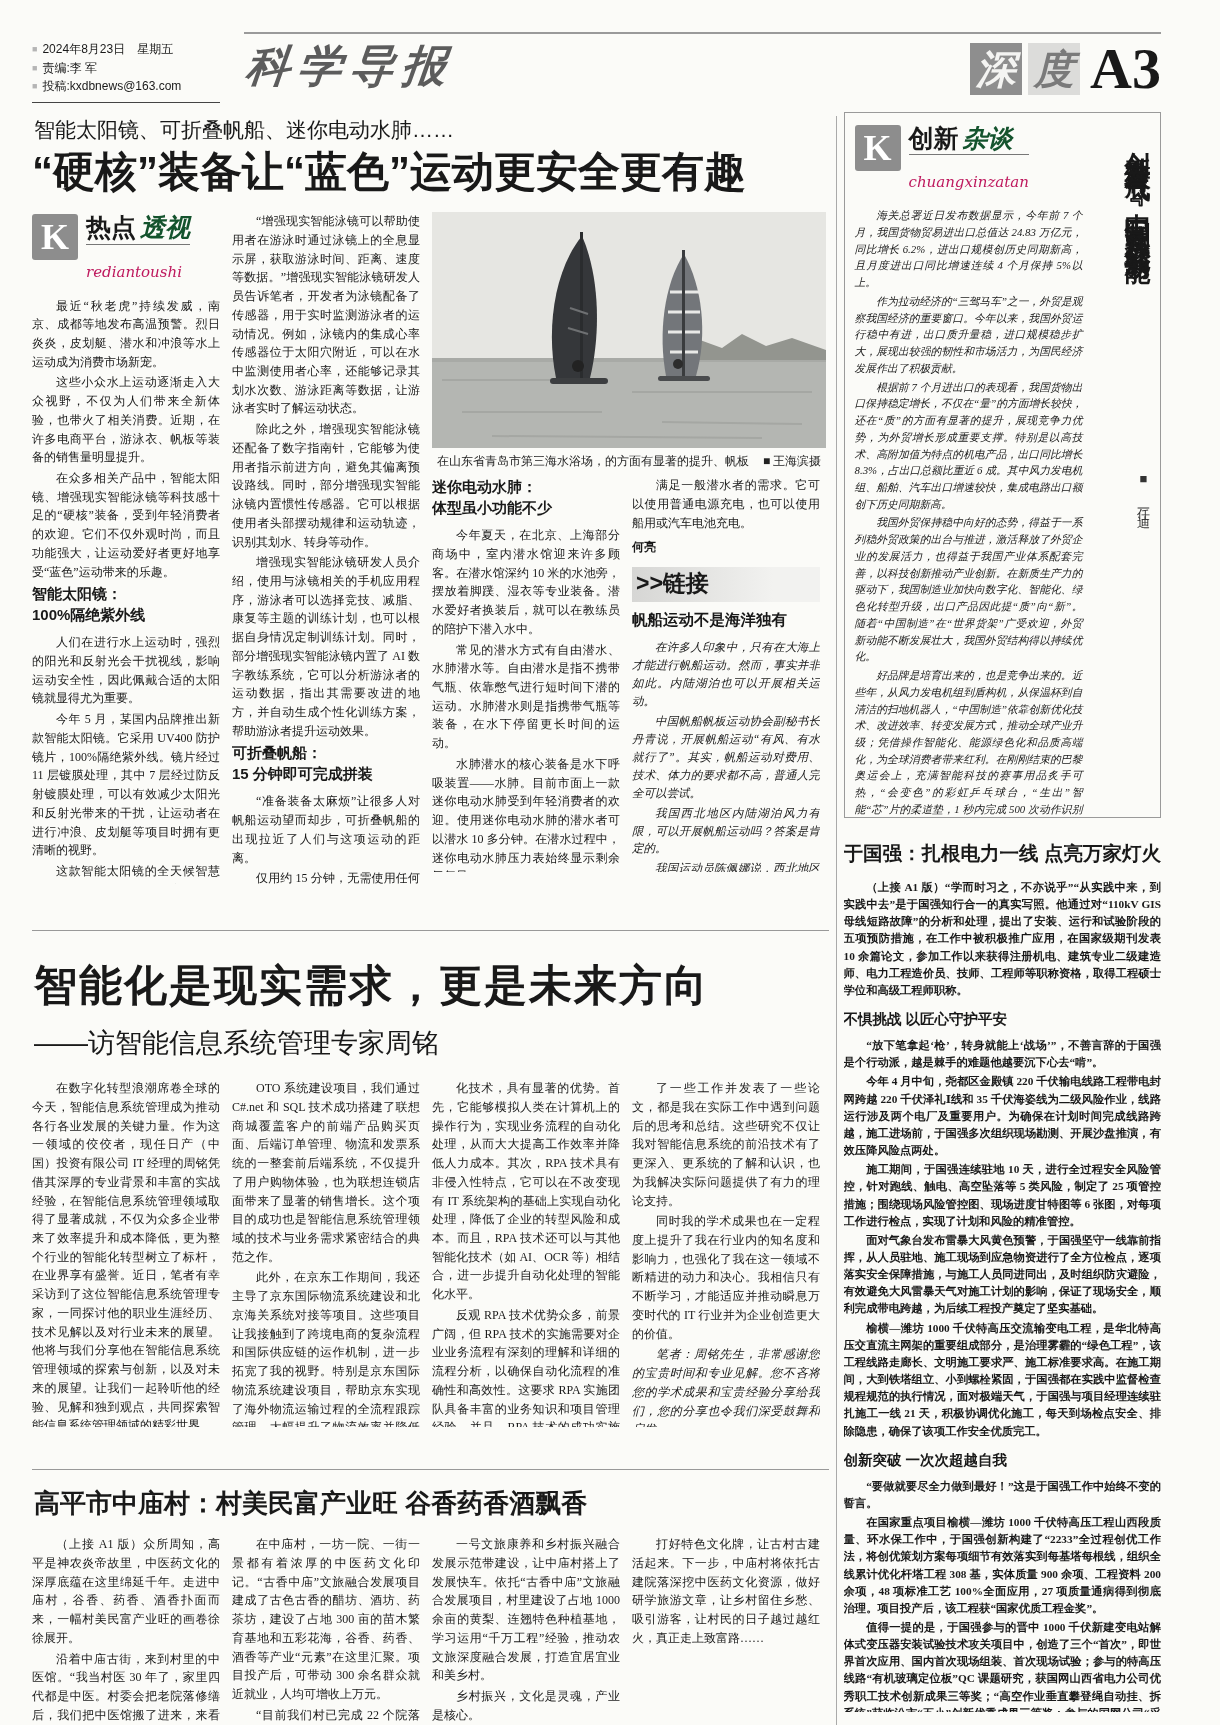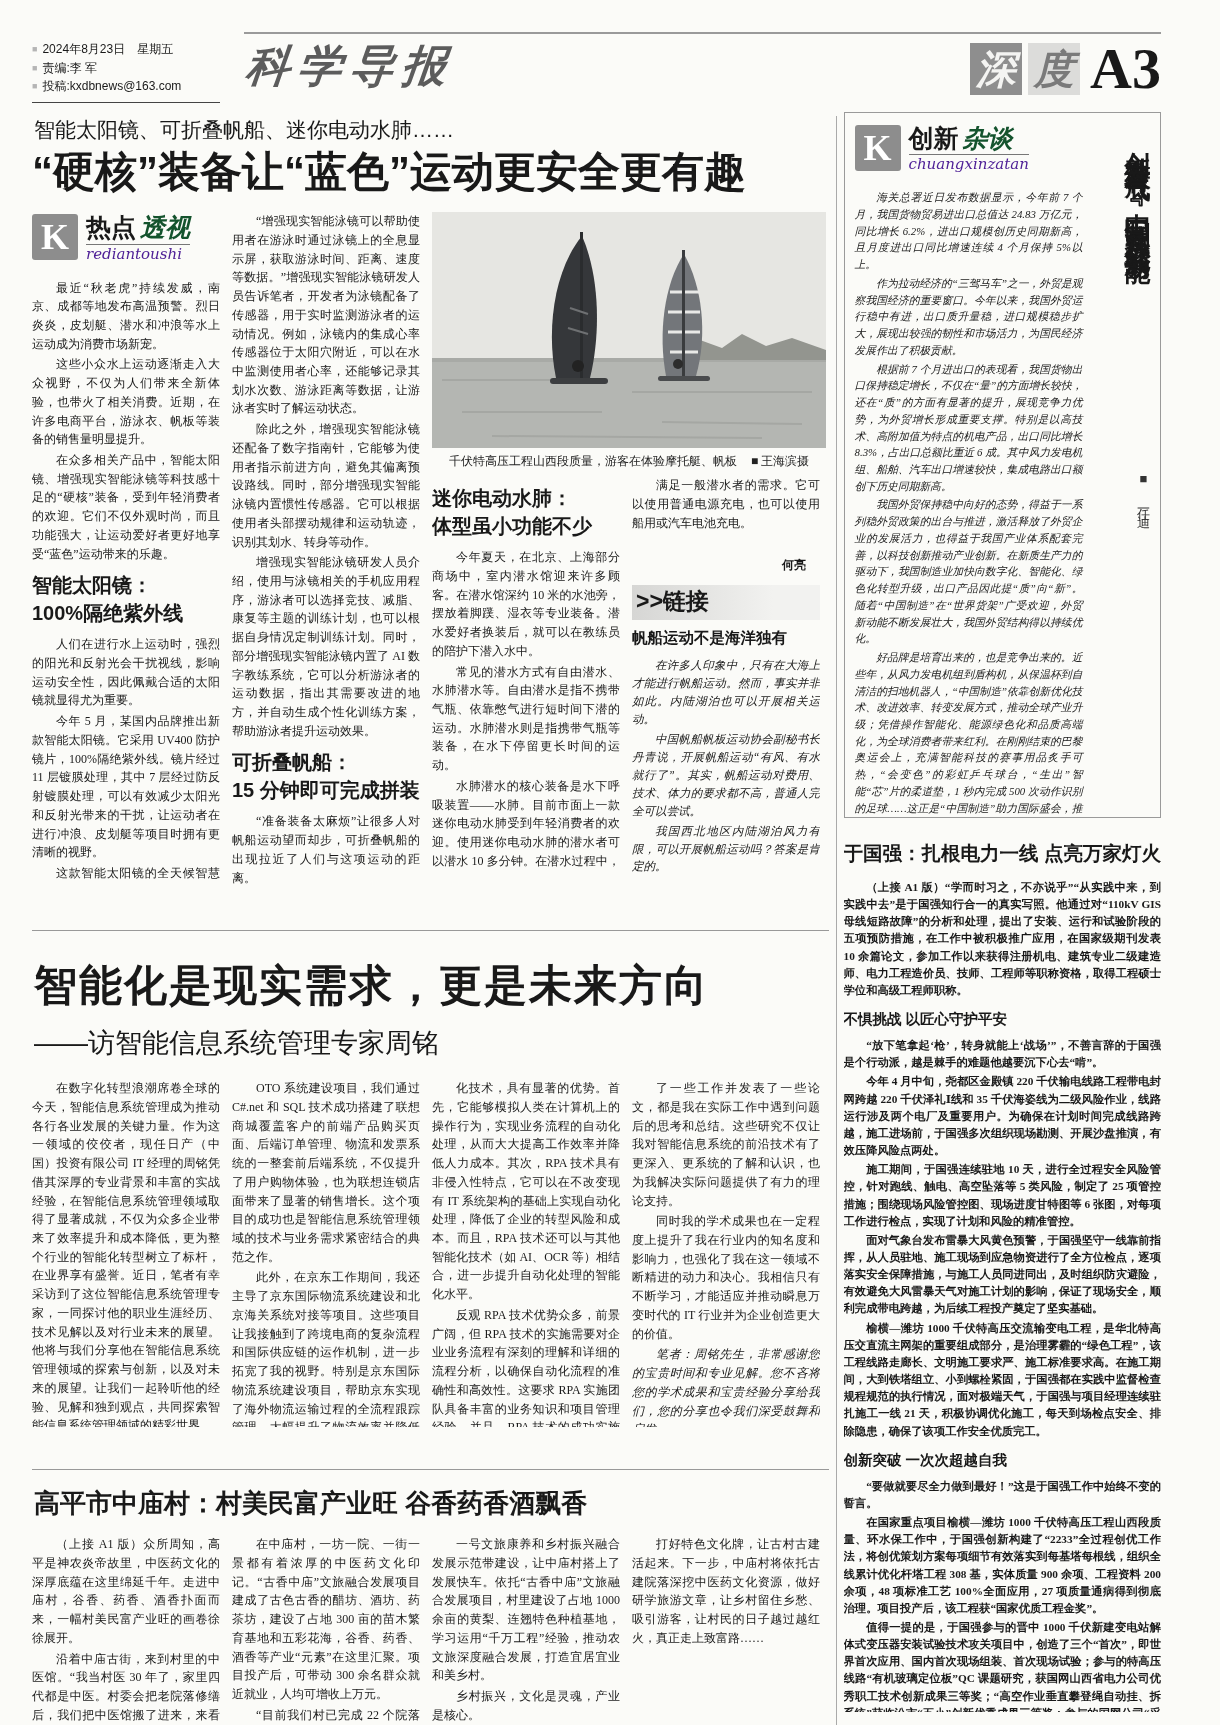--- a/index.html
+++ b/index.html
@@ -32,34 +32,34 @@
   
   .kicker{font-family:"Liberation Sans",sans-serif;font-size:21px;margin:4px 0 4px 2px;}
   .headline{font-family:"Liberation Sans",sans-serif;font-weight:bold;font-size:42px;
             letter-spacing:0;line-height:1.15;margin:2px 0 16px 0;white-space:nowrap;}
   .story-cols{display:flex;gap:12px;height:672px;overflow:hidden;}
   .ncol{width:188px;flex:none;overflow:hidden;}
   .rpair{width:394px;flex:none;}
   .subcols{display:flex;gap:12px;height:396px;overflow:hidden;margin-top:4px;}
   .ncol p,.zatan-text p,.yu-body p,.icols p,.linkbox p{
       font-size:12px;line-height:1.56;margin:0 0 2px 0;text-align:justify;text-indent:2em;}
-  p.subhead{font-family:"Liberation Sans",sans-serif;font-weight:bold;font-size:20px;
-            text-indent:0;white-space:pre-line;margin:8px 0 8px 0;line-height:1.4;}
-  p.author{text-align:right;text-indent:0;font-weight:bold;padding-right:14px;margin-top:24px;}
+  p.subhead{font-family:"Liberation Sans",sans-serif;font-weight:bold;font-size:15px;
+            text-indent:0;white-space:pre-line;margin:0 0 8px 0;line-height:1.4;}
+  p.author{text-indent:0;font-weight:bold;padding-right:14px;margin-top:6px;}
   p.q{font-style:italic;}
 
   
   .badge{display:flex;align-items:flex-start;gap:8px;margin:2px 0 16px 0;}
   .badge-k{width:46px;height:46px;background:#8d8d8d;color:#fff;display:flex;align-items:center;
            justify-content:center;font-size:36px;font-weight:bold;font-family:"Liberation Serif",serif;border-radius:3px;}
   .badge-title{font-size:25px;line-height:1.05;white-space:nowrap;}
   .bt-main{font-family:"Liberation Sans",sans-serif;font-weight:bold;}
   .bt-script{font-style:italic;font-weight:bold;color:#14532d;margin-left:4px;font-family:"DejaVu Serif",serif;}
-  .badge-pinyin{font-style:italic;color:#4c1d95;font-size:15px;border-top:1.5px solid #777;
-                margin-top:2px;padding-top:0;font-family:"DejaVu Serif",serif;}
+  .badge-pinyin{font-style:italic;color:#be185d;font-size:15px;border-top:1.5px solid #777;
+                margin-top:2px;padding-top:18px;font-family:"DejaVu Serif",serif;}
 
   
   .photo{width:394px;height:236px;overflow:hidden;background:#dcdcd9;}
   .caption{font-size:12px;text-align:center;margin:5px 0 6px 0;color:#222;}
   .caption .credit{margin-left:14px;}
 
   
   .linkbox{margin-top:10px;}
   .link-tag{font-family:"Liberation Sans",sans-serif;font-weight:bold;font-size:23px;
             background:linear-gradient(to right,#d6d6d4,#f2f2f0 75%);padding:1px 6px 3px 4px;margin-bottom:8px;}
@@ -189,21 +189,21 @@
                 <g>
                   <path d="M252,42 C232,72 226,122 234,164 L264,164 C276,122 270,74 252,42 Z" fill="#73767a"></path>
                   <path d="M238,80 h30 M236,100 h32 M236,120 h32 M238,140 h28" stroke="#e9e9e7" stroke-width="3"></path>
                   <rect x="250" y="38" width="3" height="130" fill="#3a3c3e"></rect>
                   <circle cx="246" cy="152" r="5" fill="#2c2c2c"></circle>
                   <rect x="226" y="164" width="52" height="5" rx="2.5" fill="#4a4c4e"></rect>
                 </g>
               </svg>
             </div>
             <div class="caption">
-              <span>千伏特高压工程山西段质量，游客在体验摩托艇、帆板</span><span class="credit">■ 王海滨摄</span>
+              <span>在山东省青岛市第三海水浴场，的方面有显著的提升、帆板</span><span class="credit">■ 王海滨摄</span>
             </div>
             <div class="subcols">
 
               <div class="ncol">
                 <div>
 
                 <p class="subhead">迷你电动水肺：
 体型虽小功能不少</p>
                     <p>今年夏天，在北京、上海部分商场中，室内潜水馆迎来许多顾客。在潜水馆深约 10 米的水池旁，摆放着脚蹼、湿衣等专业装备。潜水爱好者换装后，就可以在教练员的陪护下潜入水中。</p>
                     <p>常见的潜水方式有自由潜水、水肺潜水等。自由潜水是指不携带气瓶、依靠憋气进行短时间下潜的运动。水肺潜水则是指携带气瓶等装备，在水下停留更长时间的运动。</p>

